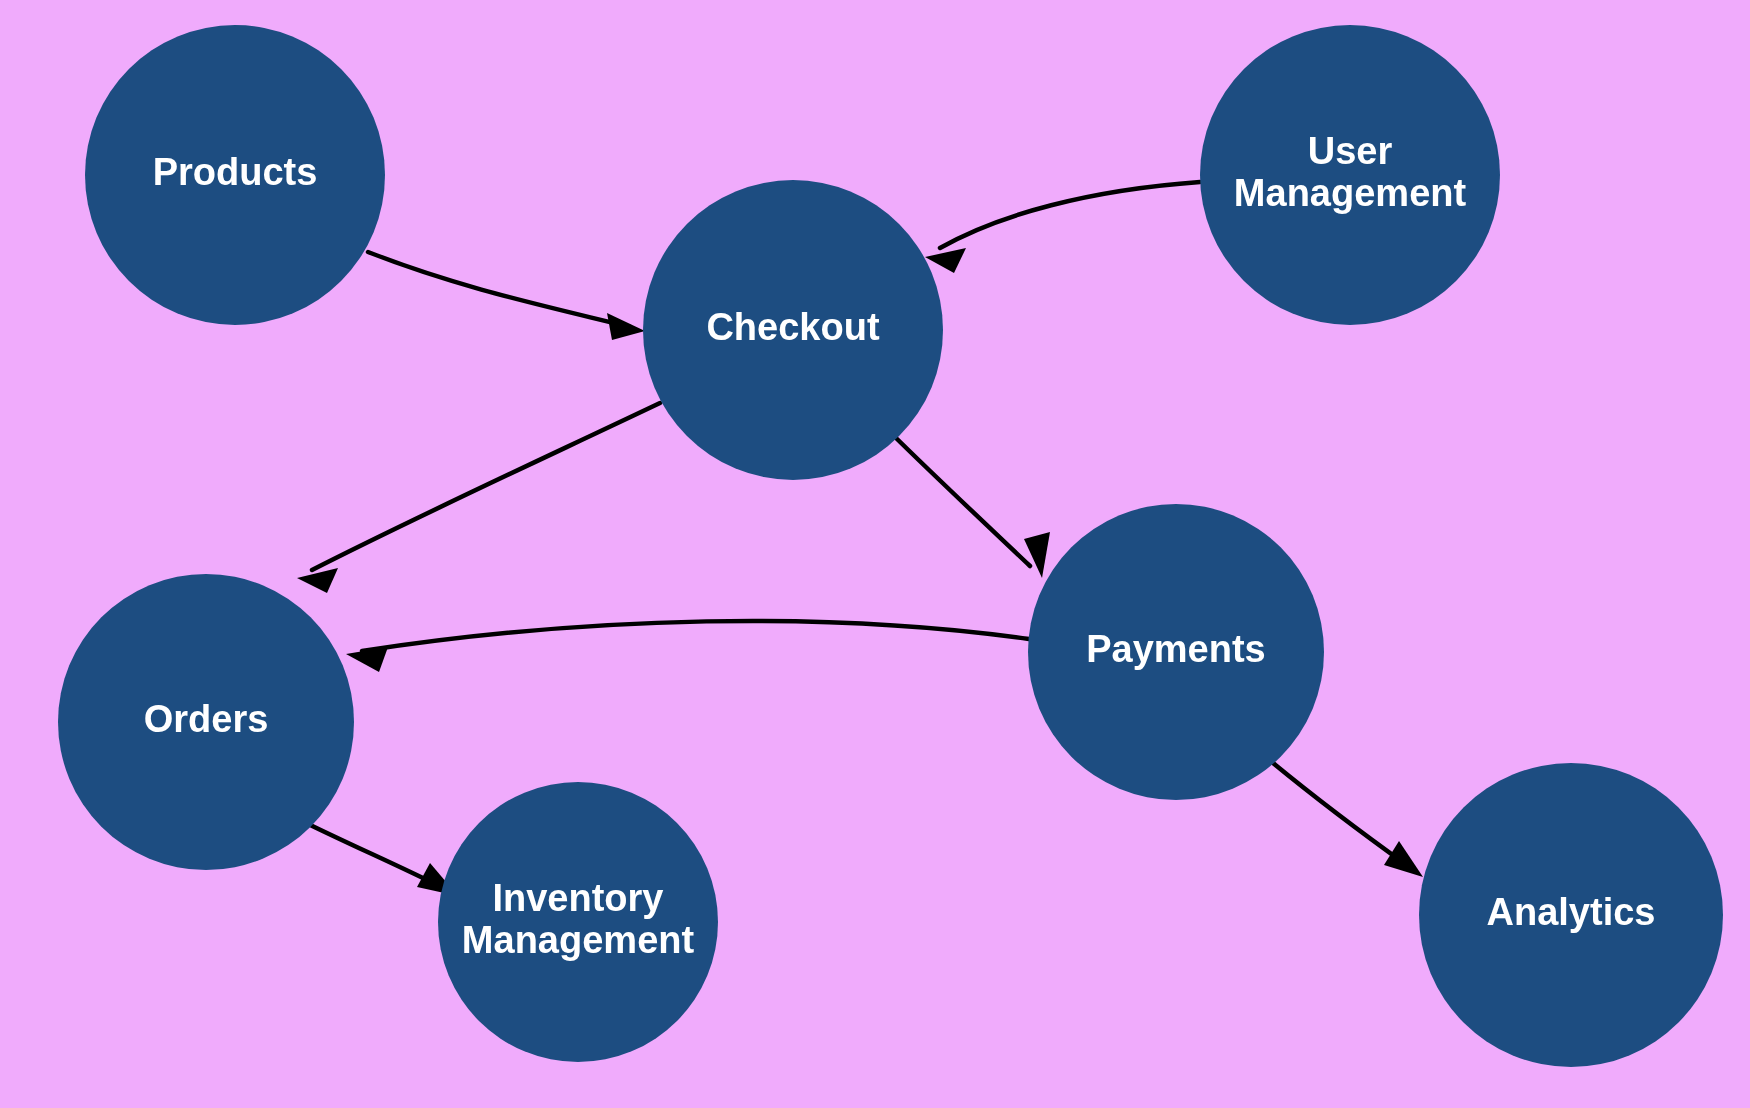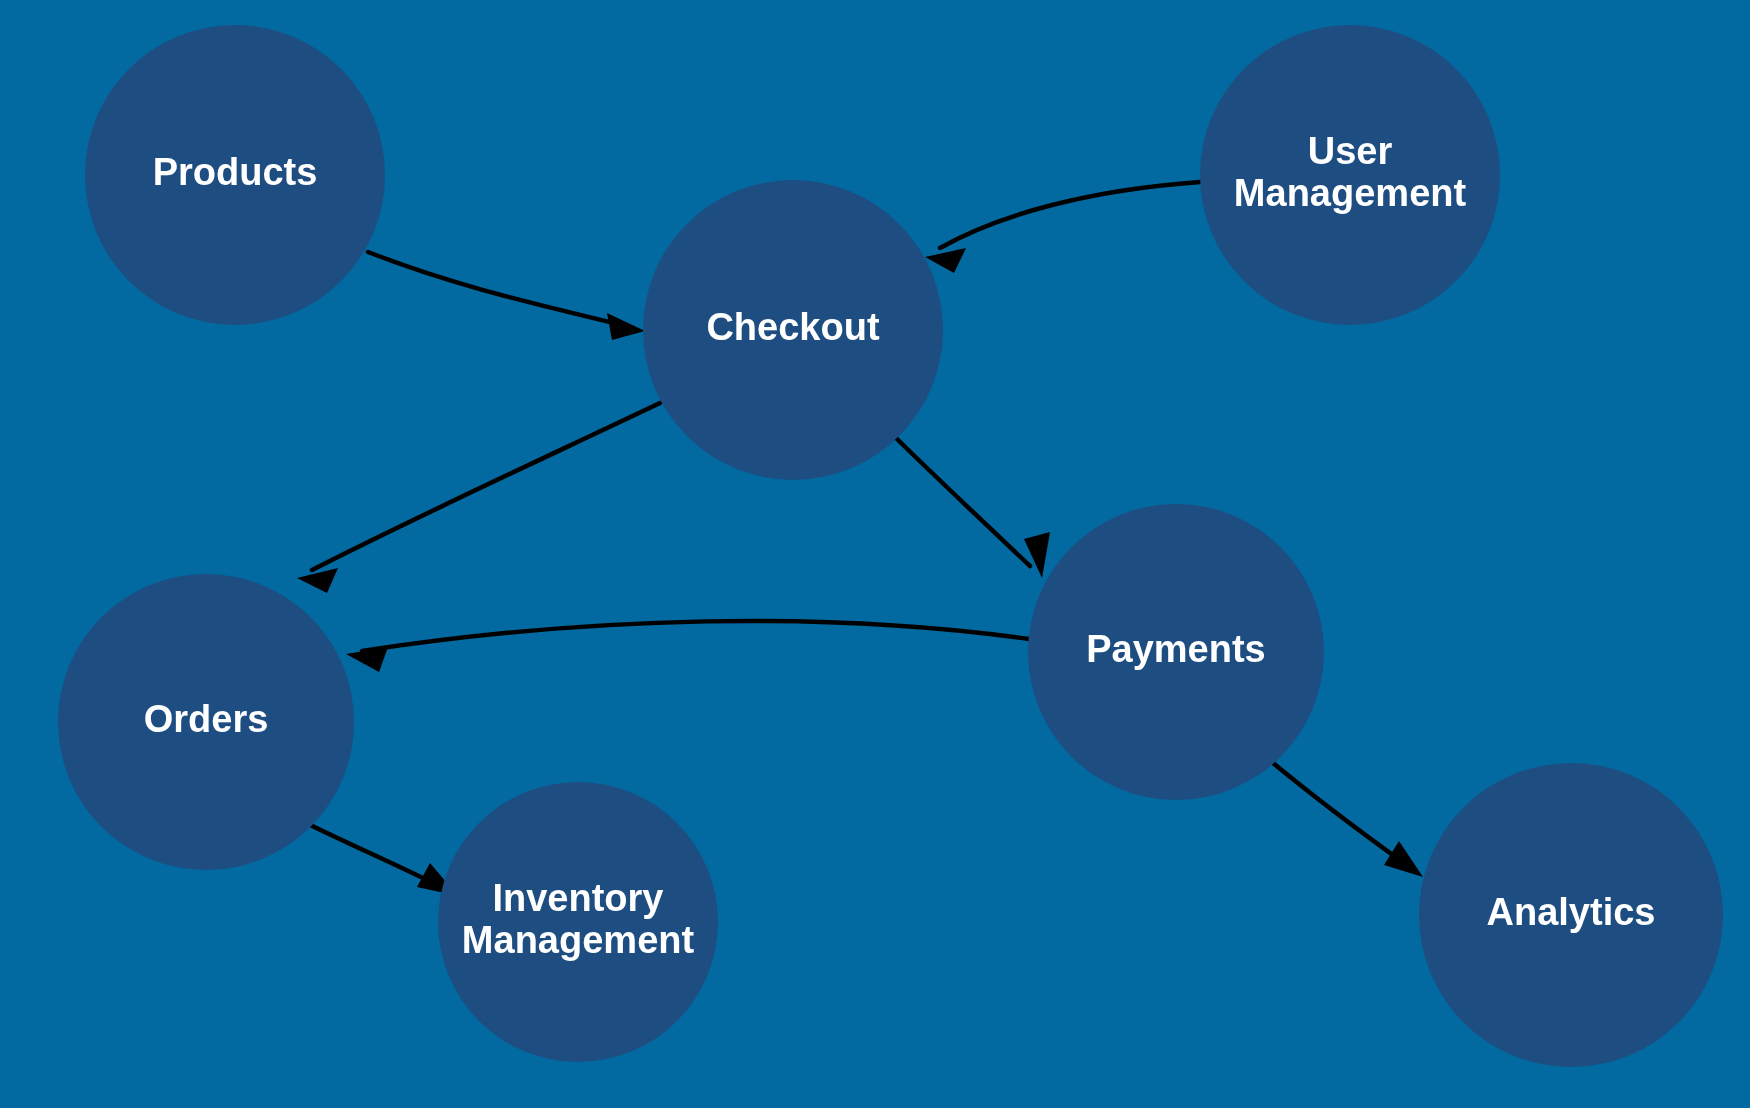--- a/index.html
+++ b/index.html
@@ -10,21 +10,21 @@
   body {
     width: 1750px;
     height: 1108px;
     overflow: hidden;
     font-family: "Liberation Sans", sans-serif;
   }
   #diagram-root {
     position: relative;
     width: 1750px;
     height: 1108px;
-    background: #0369a1;
+    background: #f0abfc;
   }
   #graph-svg {
     position: absolute;
     top: 0;
     left: 0;
     width: 1750px;
     height: 1108px;
     display: block;
   }
   .node-circle {

